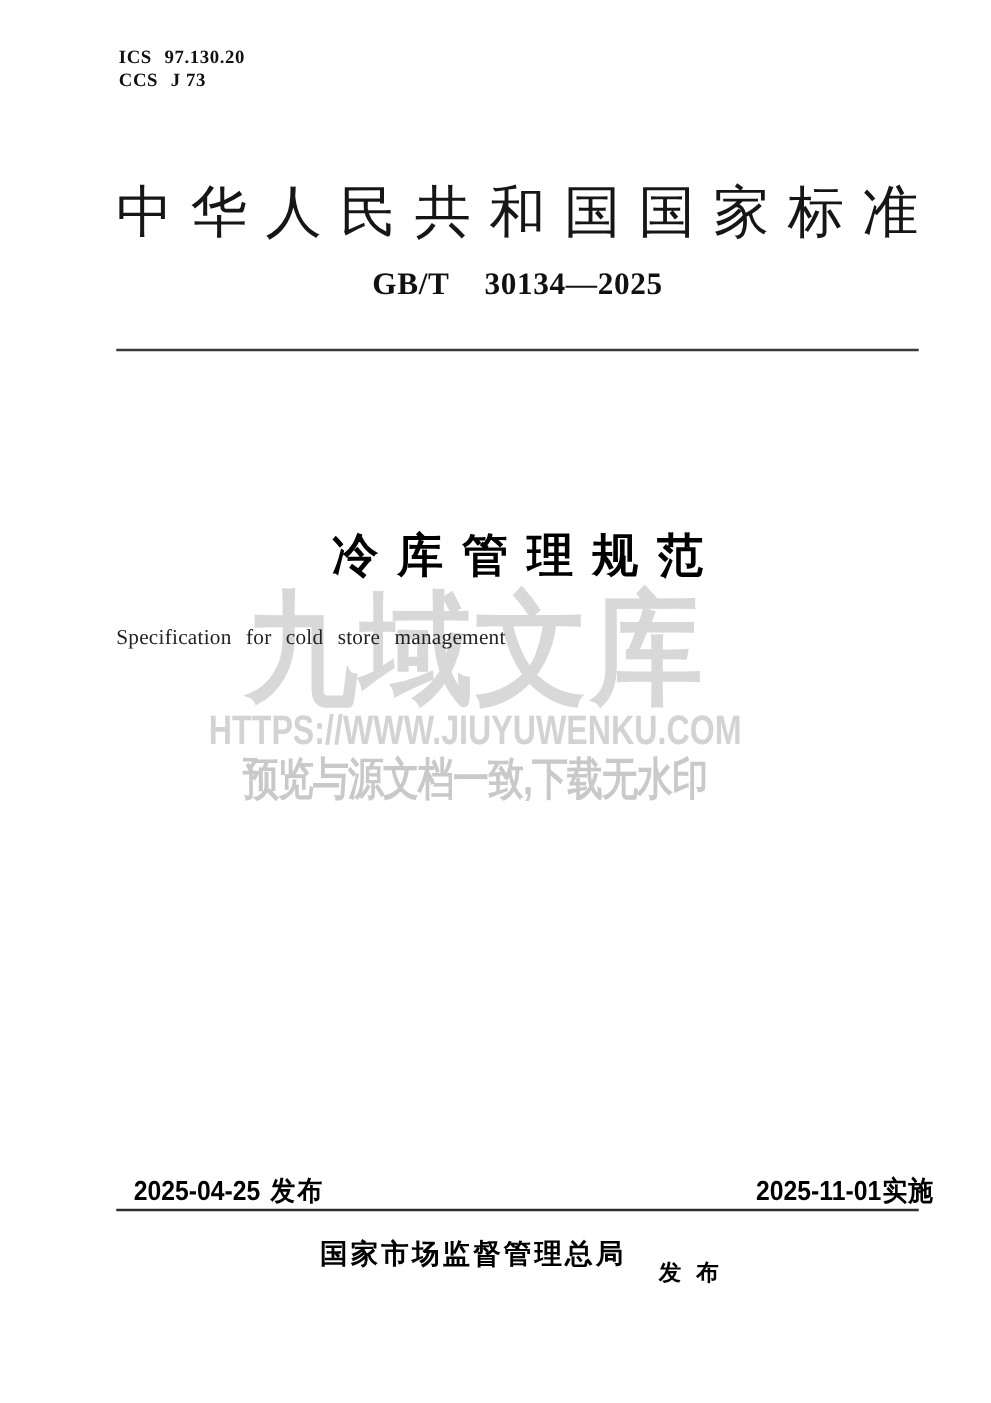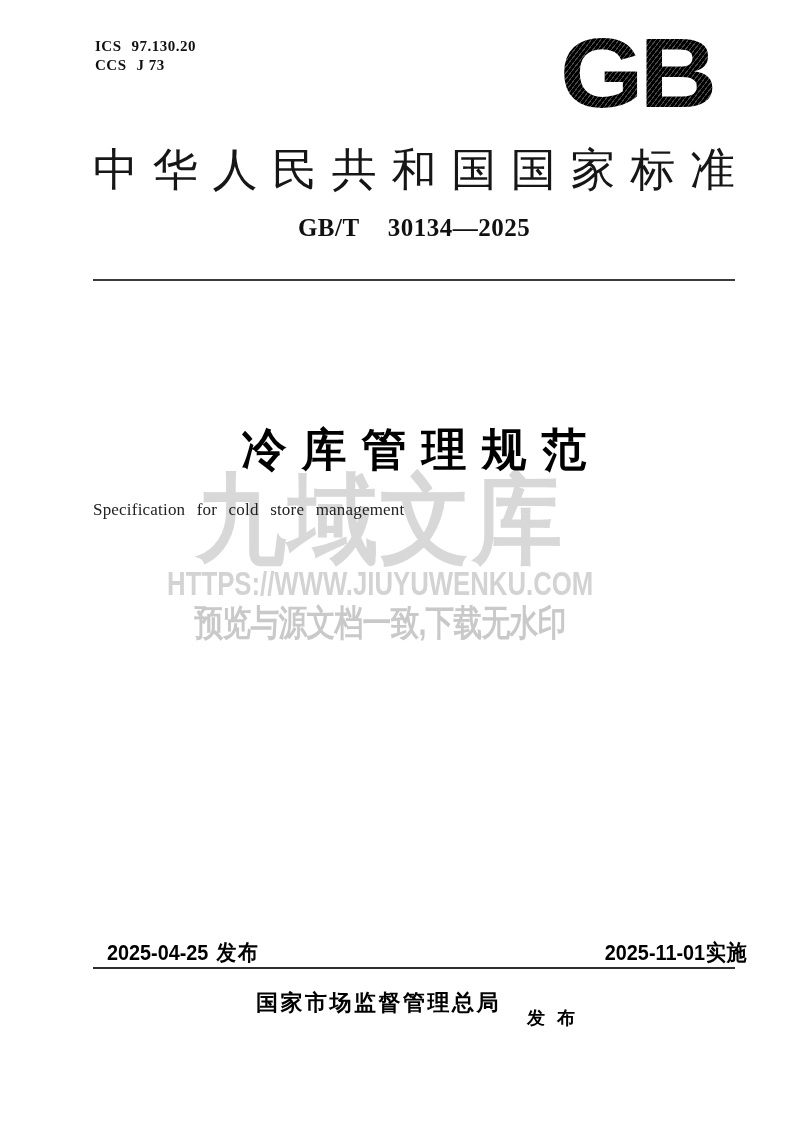--- a/index.html
+++ b/index.html
@@ -75,21 +75,21 @@
   .wm3{position:absolute;left:0;width:100%;top:602px;color:#c9c9c9;}
   .wm3 span{display:inline-block;font-size:36px;line-height:1.15;letter-spacing:-1px;
     transform:scaleX(0.80);}
 
   
   .content{position:absolute;inset:0;z-index:2;}
   .doc-title{
     position:absolute;left:93px;top:424px;width:642px;
     text-align:center;
     font-family:"Liberation Sans","DejaVu Sans",sans-serif;
-    font-weight:bold;font-size:45px;line-height:1.15;
+    font-weight:bold;font-size:37px;line-height:1.15;
     letter-spacing:15px;text-indent:15px;
     color:#000;
   }
   .doc-subtitle{
     position:absolute;left:93px;top:500px;width:642px;
     text-align:left;
     font-family:"Liberation Serif",serif;
     font-weight:normal;font-size:17px;
     word-spacing:7px;letter-spacing:0.2px;
     color:#222;
@@ -134,23 +134,20 @@
 
     <div class="ics-block">
       <div>
         <span>ICS</span><span class="val">97.130.20</span>
       </div>
       <div>
         <span>CCS</span><span class="val">J 73</span>
       </div>
     </div>
 
-    <div class="gb-logo">
-      <span class="gb-logo-text">GB</span>
-    </div>
 
     <div class="national-heading">
         <span>中</span>
         <span>华</span>
         <span>人</span>
         <span>民</span>
         <span>共</span>
         <span>和</span>
         <span>国</span>
         <span>国</span>

